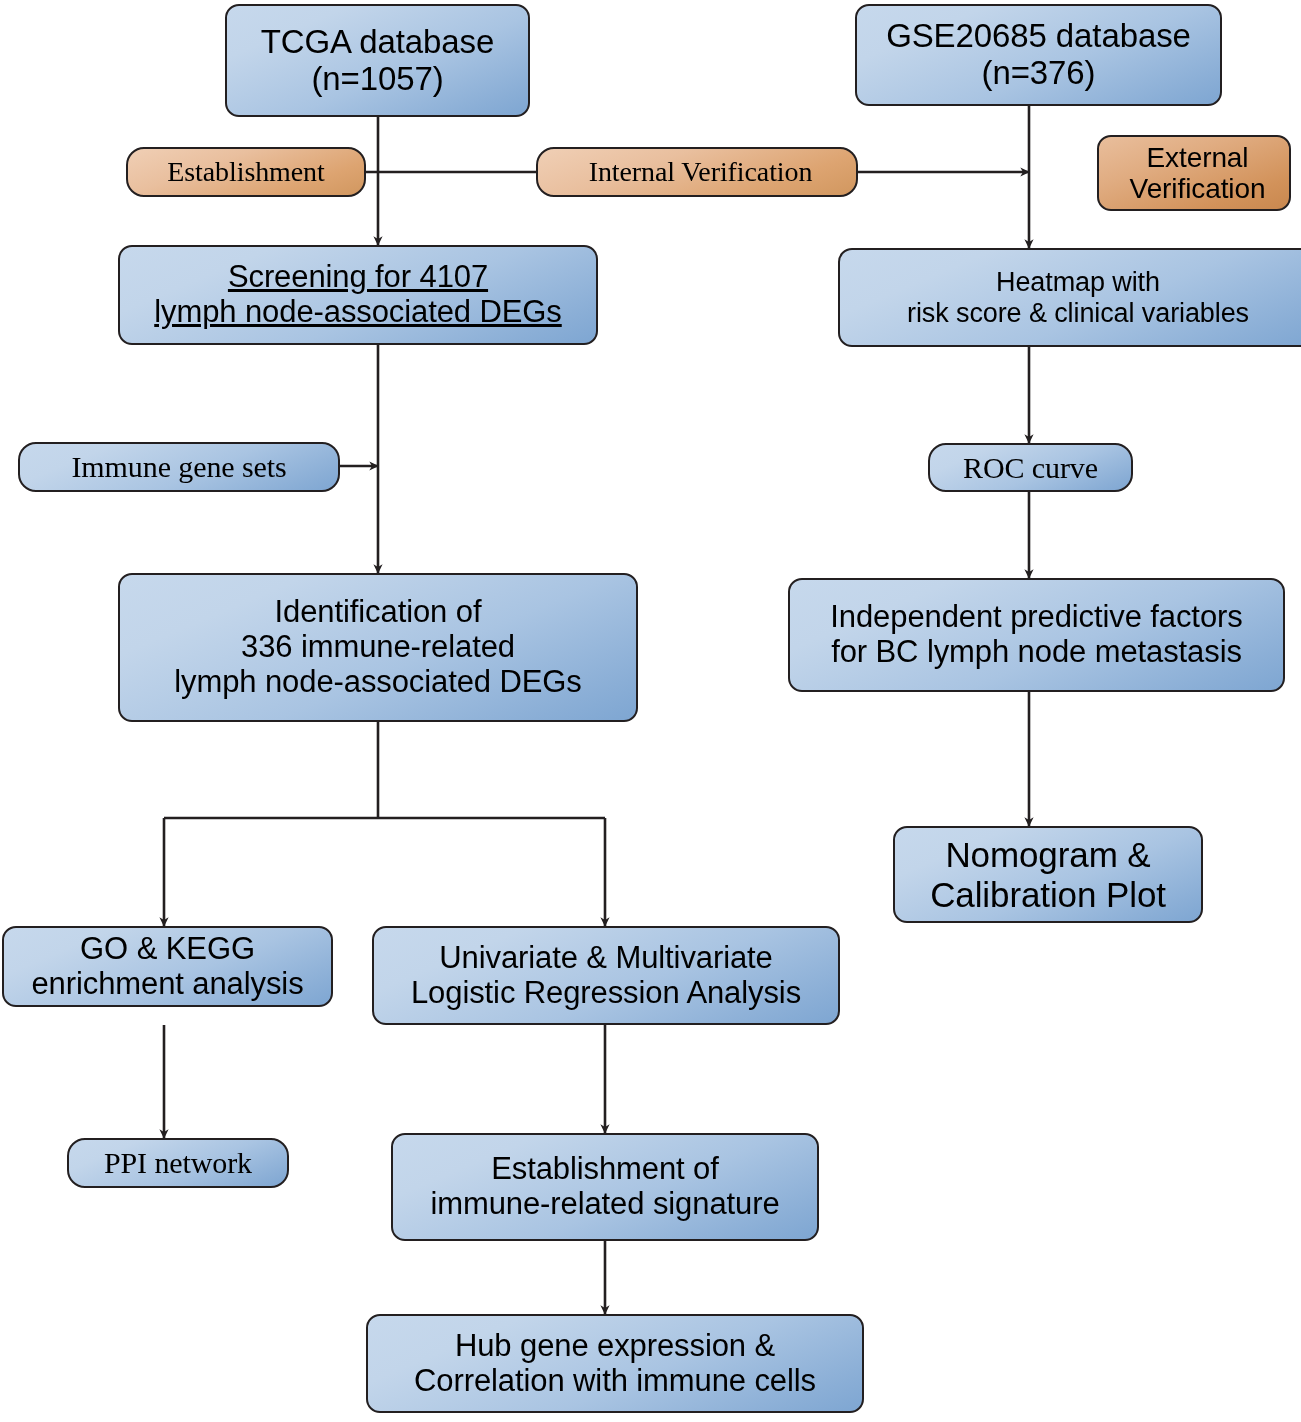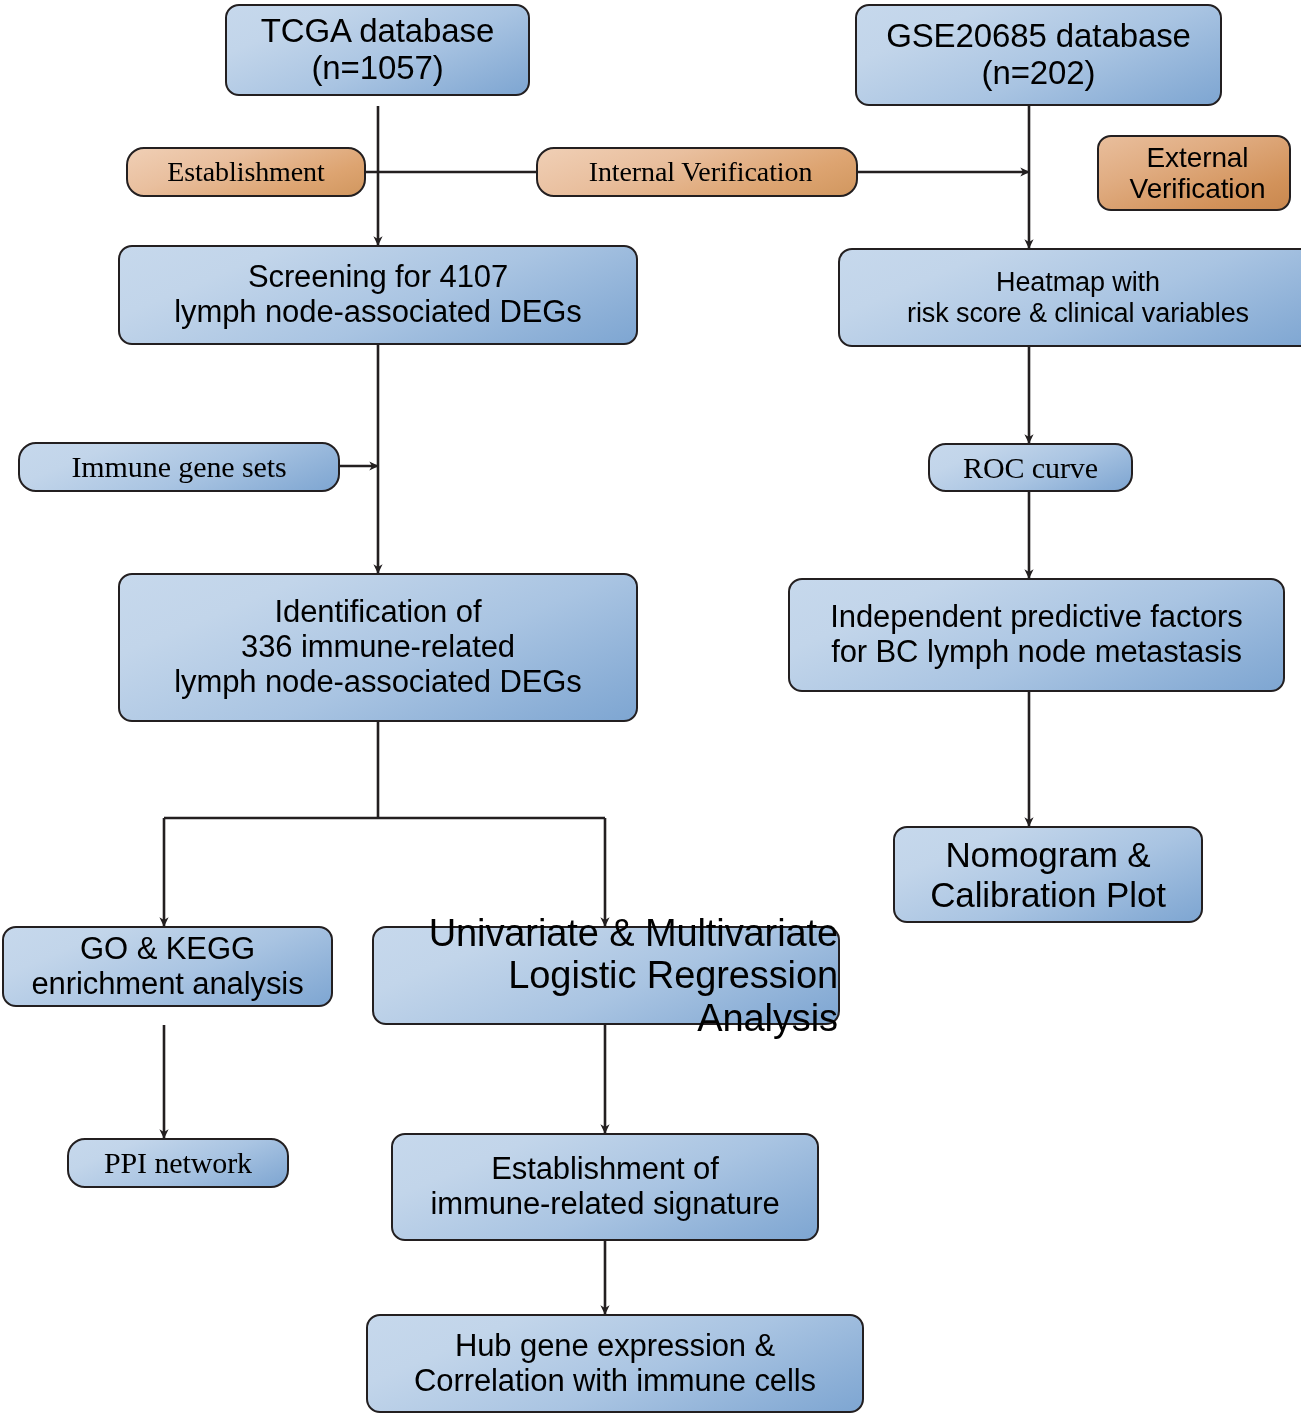--- a/index.html
+++ b/index.html
@@ -85,34 +85,34 @@
       <line x1="605" y1="818" x2="605" y2="926" marker-end="url(#arrow)"></line>
 
       <line x1="164" y1="1025" x2="164" y2="1138" marker-end="url(#arrow)"></line>
 
       <line x1="605" y1="1025" x2="605" y2="1133" marker-end="url(#arrow)"></line>
 
       <line x1="605" y1="1221" x2="605" y2="1314" marker-end="url(#arrow)"></line>
     </g>
   </svg>
 
-  <div class="node blue" style="left:225px; top:4px; width:305px; height:92px; font-size:33px;">TCGA database
+  <div class="node blue" style="left:225px; top:4px; width:305px; height:113px; font-size:33px;">TCGA database
 (n=1057)</div>
 
   <div class="node blue" style="left:855px; top:4px; width:367px; height:102px; font-size:33px;">GSE20685 database
-(n=202)</div>
+(n=376)</div>
 
   <div class="node orange pill" style="left:126px; top:147px; width:240px; height:50px; font-size:28px;">Establishment</div>
 
   <div class="node orange pill" style="left:536px; top:147px; width:322px; height:50px; font-size:28px;padding-left:7px;">Internal Verification</div>
 
   <div class="node orange-dark" style="left:1097px; top:135px; width:194px; height:76px; font-size:28px;padding-left:7px;">External
 Verification</div>
 
-  <div class="node blue" style="left:118px; top:245px; width:520px; height:100px; font-size:31px;">Screening for 4107
+  <div class="node blue" style="left:118px; top:245px; width:480px; height:100px; font-size:31px;text-decoration:underline;">Screening for 4107
 lymph node-associated DEGs</div>
 
   <div class="node blue" style="left:797px; top:248px; width:480px; height:99px; font-size:27px;margin-left:41px;">Heatmap with
 risk score &amp; clinical variables</div>
 
   <div class="node blue pill" style="left:18px; top:442px; width:322px; height:50px; font-size:30px;">Immune gene sets</div>
 
   <div class="node blue pill" style="left:928px; top:443px; width:205px; height:49px; font-size:30px;">ROC curve</div>
 
   <div class="node blue" style="left:118px; top:573px; width:520px; height:149px; font-size:31px;">Identification of
@@ -121,21 +121,21 @@
 
   <div class="node blue" style="left:788px; top:578px; width:497px; height:114px; font-size:31px;">Independent predictive factors
 for BC lymph node metastasis</div>
 
   <div class="node blue" style="left:893px; top:826px; width:310px; height:97px; font-size:35px;">Nomogram &amp;
 Calibration Plot</div>
 
   <div class="node blue" style="left:2px; top:926px; width:331px; height:81px; font-size:31px;">GO &amp; KEGG
 enrichment analysis</div>
 
-  <div class="node blue" style="left:372px; top:926px; width:468px; height:99px; font-size:38px;text-align:right;">Univariate &amp; Multivariate
+  <div class="node blue" style="left:372px; top:926px; width:468px; height:99px; font-size:31px;">Univariate &amp; Multivariate
 Logistic Regression Analysis</div>
 
   <div class="node blue pill" style="left:67px; top:1138px; width:222px; height:50px; font-size:30px;">PPI network</div>
 
   <div class="node blue" style="left:391px; top:1133px; width:428px; height:108px; font-size:31px;">Establishment of
 immune-related signature</div>
 
   <div class="node blue" style="left:366px; top:1314px; width:498px; height:99px; font-size:31px;">Hub gene expression &amp;
 Correlation with immune cells</div>
 

